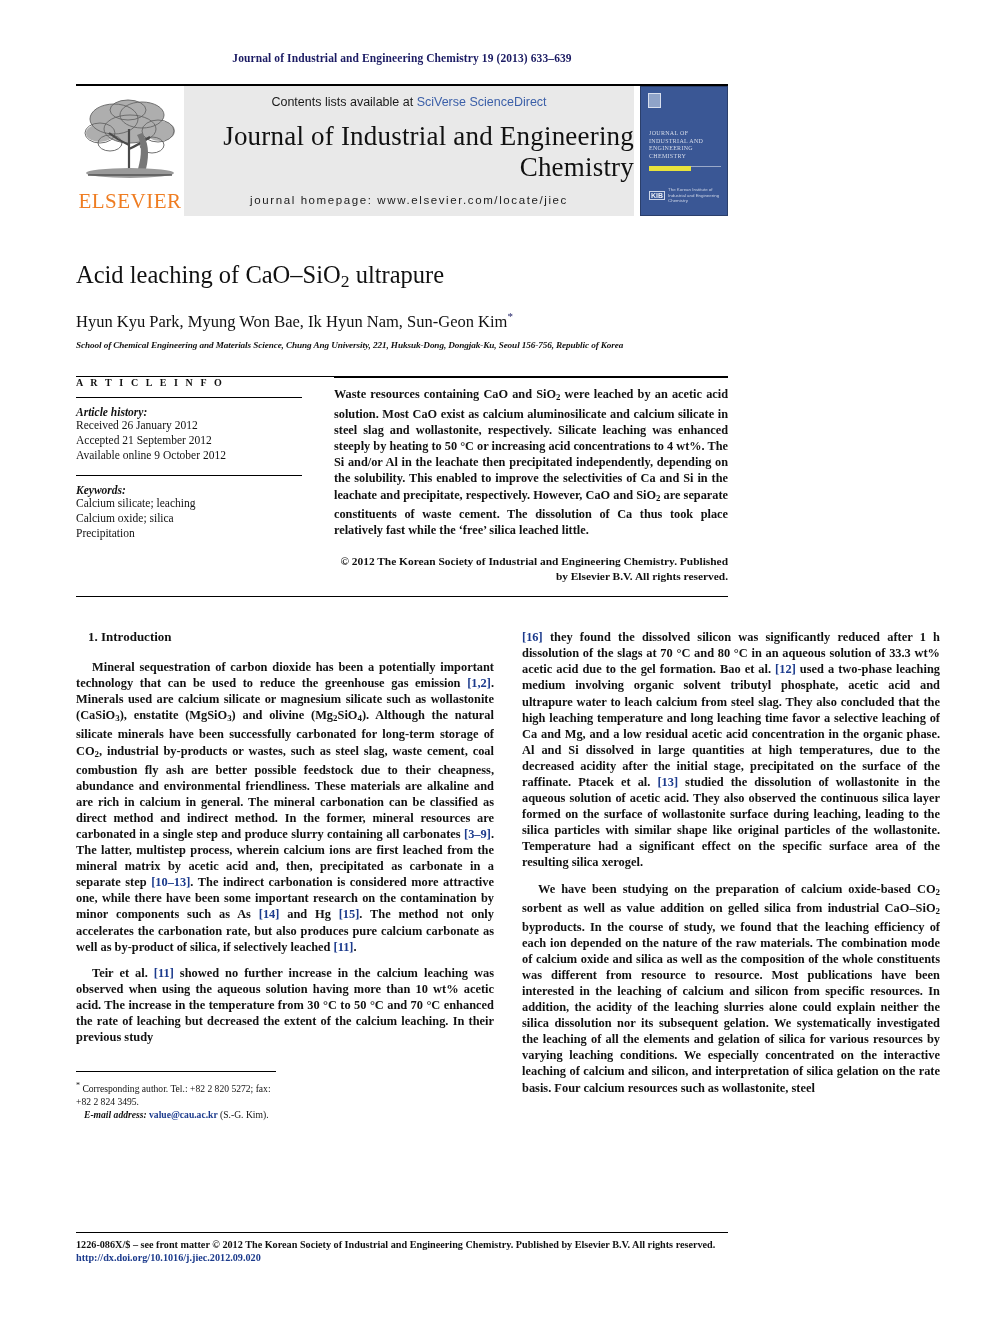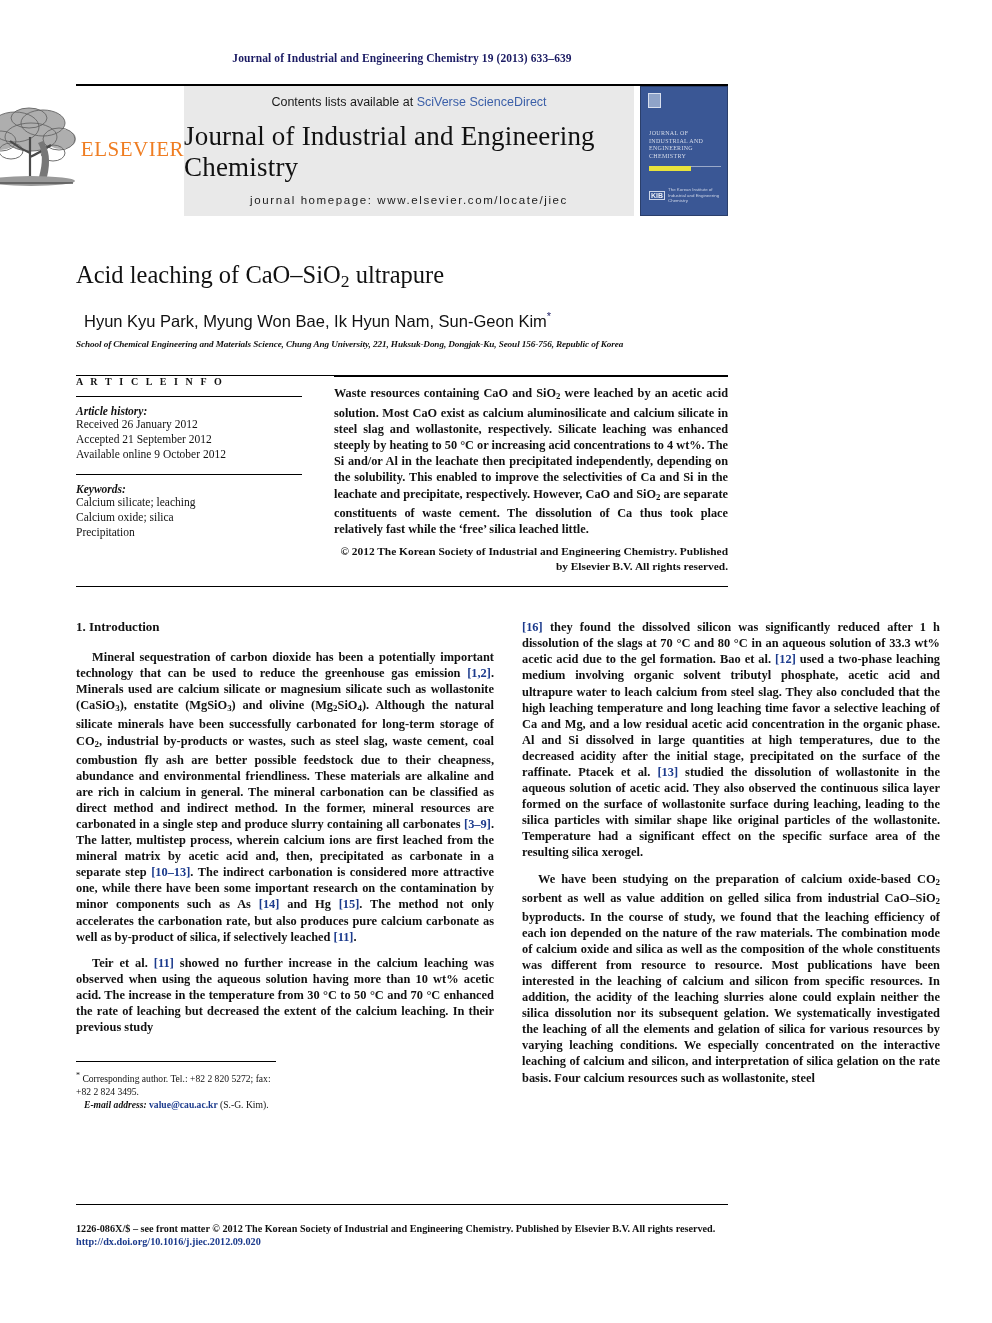--- a/index.html
+++ b/index.html
@@ -38,21 +38,21 @@
     margin: 20px 76px 0 76px;
     border-top: 2px solid #000;
     display: flex;
     align-items: stretch;
     height: 130px;
   }
   .elsevier-logo {
     width: 108px;
     flex: 0 0 108px;
     display: flex;
-    flex-direction: row;
+    flex-direction: column;
     align-items: center;
     justify-content: flex-end;
     padding-bottom: 2px;
     box-sizing: border-box;
   }
   .tree-wrap { width: 100px; height: 98px; }
   .elsevier-word {
     color: #ef7d22;
     font-family: "Liberation Serif", serif;
     font-size: 21px;
@@ -62,20 +62,21 @@
   }
   .masthead-center {
     flex: 1 1 auto;
     background: #e9e9e9;
     display: flex;
     flex-direction: column;
     justify-content: space-between;
     align-items: center;
     padding: 9px 0 10px 0;
     box-sizing: border-box;
+    text-align: right;
   }
   .contents-line {
     font-family: "Liberation Sans", sans-serif;
     font-size: 12.5px;
     color: #1a1a1a;
   }
   .contents-line .sd-link { color: #3b5fa8; }
   .journal-title {
     font-family: "Liberation Serif", serif;
     font-size: 27px;
@@ -150,25 +151,24 @@
   .titleblock { margin: 44px 76px 0 76px; }
   .article-title {
     font-family: "Liberation Serif", serif;
     font-size: 24.5px;
     font-weight: normal;
     color: #111;
     margin: 0;
     line-height: 1.25;
   }
   .authors {
-    font-family: Liberation Sans, sans-serif;
+    font-family: Liberation Serif, serif;
     font-size: 16.5px;
     margin-top: 18px;
     color: #111;
-    margin-left: 8px;
   }
   .authors .star {
     color: #1b1b63;
     font-size: 11px;
     vertical-align: super;
   }
   .affiliation {
     font-family: "Liberation Serif", serif;
     font-style: italic;
     font-weight: bold;
@@ -220,41 +220,41 @@
     font-size: 12.3px;
     line-height: 16.2px;
     text-align: justify;
     color: #111;
     font-weight: bold;
   }
   .abstract-copy {
     font-size: 11.4px;
     line-height: 15px;
     text-align: right;
-    margin-top: 7px;
+    margin-top: 16px;
     color: #111;
     font-weight: bold;
   }
   .abstract-rule {
     margin: 12px 76px 0 76px;
     border-top: 1.6px solid #000;
   }
 
   
   .body-cols {
     margin: 32px 76px 0 76px;
     display: flex;
     gap: 28px;
   }
   .bcol { width: 418px; flex: 0 0 418px; position: relative; }
   h2.section {
     font-family: "Liberation Serif", serif;
     font-size: 13px;
     font-weight: bold;
-    margin: 0 0 14px 0;
+    margin: 0 0 14px 12px;
     color: #111;
   }
   p.para {
     font-size: 12.4px;
     line-height: 16.1px;
     text-align: justify;
     margin: 0;
     text-indent: 16px;
     color: #111;
     font-weight: bold;
@@ -277,23 +277,23 @@
   }
   .footnote-text .fstar { vertical-align: super; font-size: 8px; }
   .footnote-text .em { font-style: italic; font-weight: bold; }
   .footnote-text .mail { color: #1b3a8c; font-weight: bold; }
 
   
   .pagefoot {
     position: absolute;
     left: 76px;
     right: 76px;
-    top: 1204px;
+    top: 1232px;
     border-top: 1.4px solid #000;
-    padding-top: 18px;
+    padding-top: 6px;
   }
   .pagefoot-line1 {
     font-size: 10.2px;
     color: #111;
     font-weight: bold;
   }
   .pagefoot-line2 {
     font-size: 10.2px;
     color: #1b3a8c;
     margin-top: 2px;

